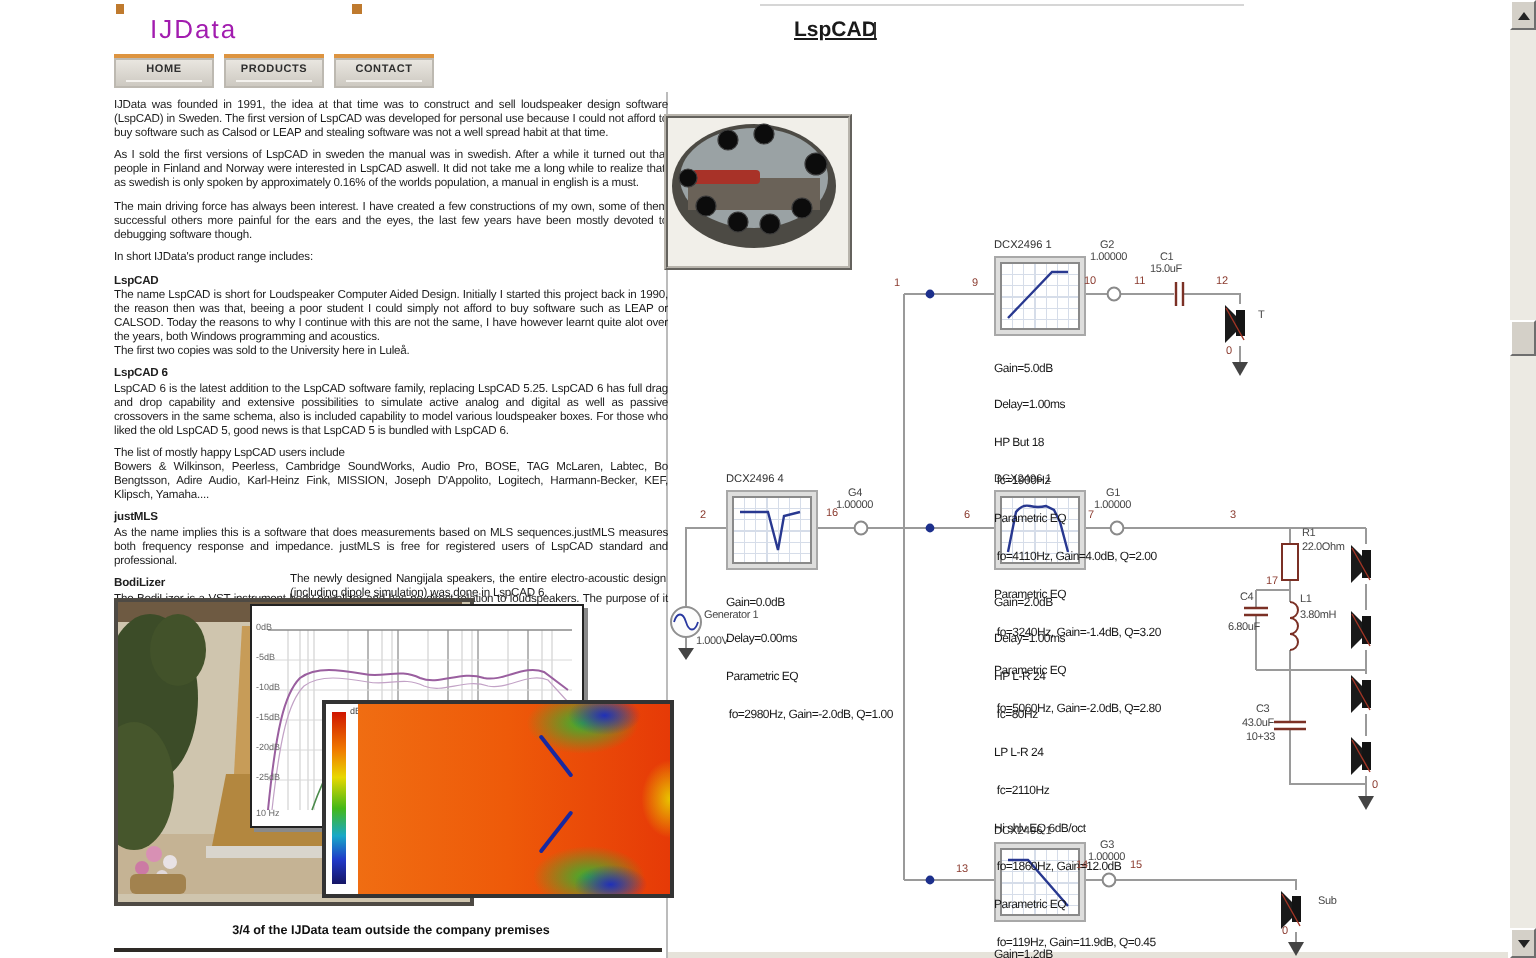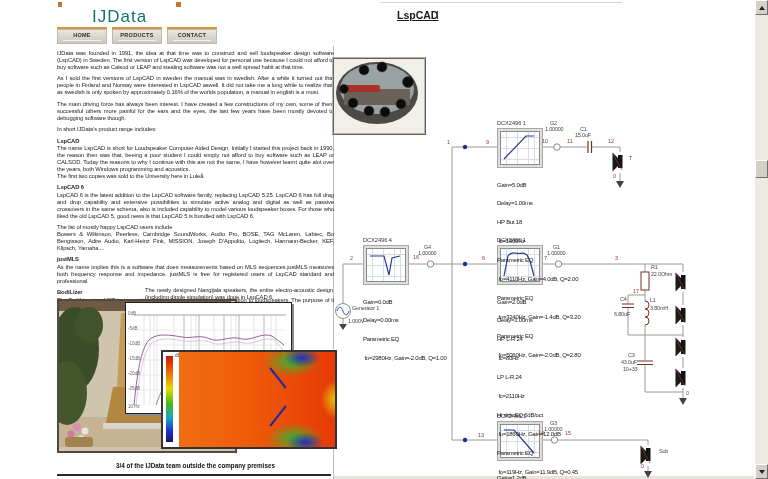--- a/index.html
+++ b/index.html
@@ -1,20 +1,20 @@
 <!DOCTYPE html>
 <html><head>
 <meta charset="utf-8">
 <style>
   html,body{margin:0;padding:0;background:#fff;}
   #page{position:relative;width:768px;height:479px;background:#ffffff;overflow:hidden;
         font-family:"Liberation Sans","DejaVu Sans",sans-serif;}
   
   .mini-square{position:absolute;width:4px;height:5px;background:#bf7a2e;}
-  #logo{position:absolute;left:92px;top:7px;font-size:17px;color:#0f766e;letter-spacing:1px;}
+  #logo{position:absolute;left:75px;top:7px;font-size:13px;color:#a21caf;letter-spacing:1px;}
   #nav{position:absolute;left:57px;top:27px;display:flex;gap:5px;}
   .navbtn{width:50px;height:17px;position:relative;cursor:pointer;}
   .navbtn .bar{position:absolute;left:0;top:0;width:100%;height:2px;background:#dd9440;}
   .navbtn .body{position:absolute;left:0;top:2px;width:100%;height:15px;
      background:linear-gradient(#e9e6e0,#cdc9c1);border:1px solid #bdb9b1;box-sizing:border-box;}
   .navbtn .lbl{position:absolute;left:0;top:5px;width:100%;text-align:center;
      font-size:5.5px;font-weight:bold;color:#2e2e2e;letter-spacing:0.3px;}
   .navbtn .ul{position:absolute;left:6px;right:6px;bottom:3px;height:1px;background:#f4f2ee;}
   #page-link{position:absolute;left:397px;top:9px;font-size:10.5px;font-weight:bold;
      color:#1a1a1a;text-decoration:underline;cursor:pointer;}

